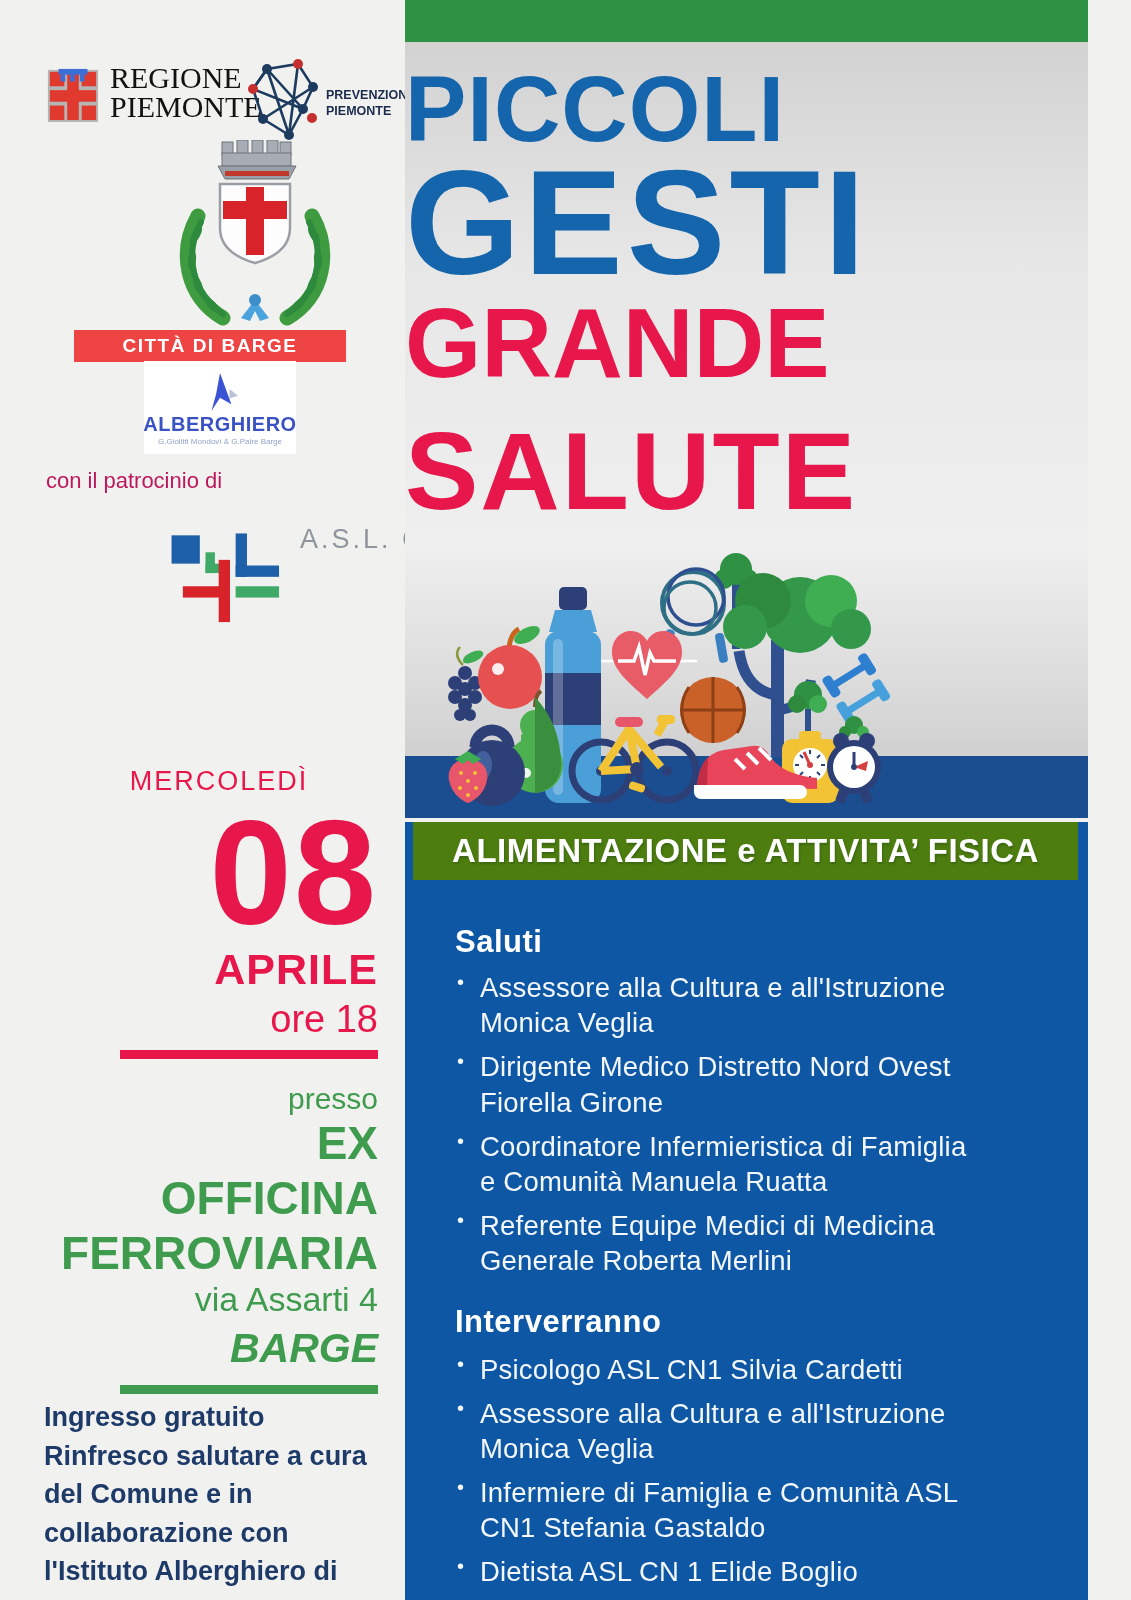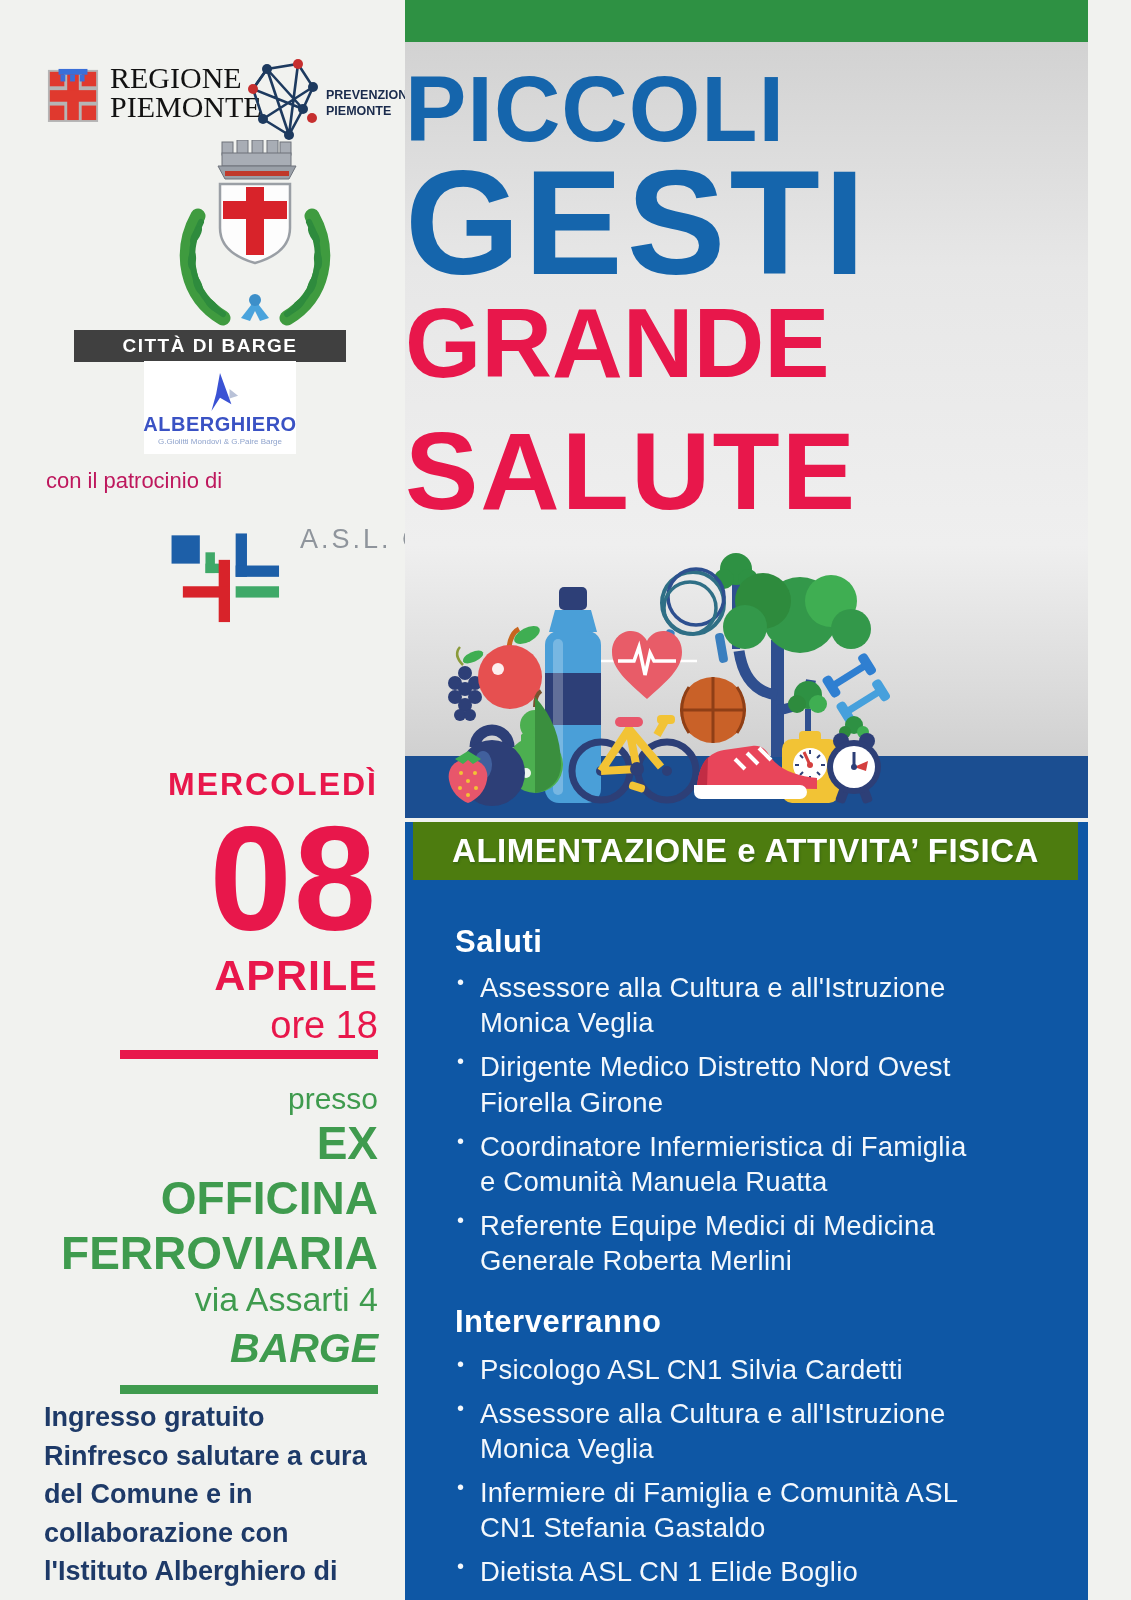--- a/index.html
+++ b/index.html
@@ -7,32 +7,32 @@
   .page{position:relative;width:1131px;height:1600px;background:#f1f2ef;overflow:hidden;}
   .abs{position:absolute;}
 
   
   .regione{left:46px;top:64px;display:flex;gap:10px;align-items:flex-start;}
   .regione-text{font-family:"Liberation Serif",serif;font-size:30px;line-height:0.95;color:#121212;}
   .prevenzione{left:242px;top:52px;display:flex;align-items:center;gap:2px;}
   .prev-text{font-size:12.5px;font-weight:bold;color:#1a2b4c;line-height:1.25;margin-top:10px;}
 
   .stemma{left:168px;top:140px;width:174px;height:192px;}
-  .citta-banner{left:74px;top:330px;width:272px;height:32px;background:#404040;color:#ffffff;
+  .citta-banner{left:74px;top:330px;width:272px;height:32px;background:#ef4444;color:#ffffff;
     font-weight:bold;font-size:19px;letter-spacing:1.5px;display:flex;align-items:center;justify-content:center;}
   .alb-card{left:144px;top:361px;width:152px;height:93px;background:#ffffff;display:flex;flex-direction:column;
     align-items:center;justify-content:center;gap:1px;}
   .alb-title{color:#3a52c4;font-weight:bold;font-size:20px;letter-spacing:0.5px;}
   .alb-sub{color:#8fa3cc;font-size:8px;white-space:nowrap;}
   .patrocinio{left:46px;top:468px;font-size:22px;color:#be185d;}
   .asl{left:164px;top:522px;display:flex;align-items:flex-start;}
   .asl-label{font-size:27px;color:#8f959c;letter-spacing:3px;margin-top:2px;margin-left:4px;}
 
   .date-block{left:60px;top:766px;width:318px;text-align:right;color:#e8174b;}
-  .weekday{font-size:32px;font-weight:bold;letter-spacing:2px;}
+  .weekday{font-size:27px;font-weight:normal;letter-spacing:2px;text-align:center;}
   .day{font-size:148px;font-weight:bold;line-height:0.92;margin-top:8px;letter-spacing:2px;}
   .month{font-size:43px;font-weight:bold;margin-top:4px;letter-spacing:1px;}
   .time{font-size:38px;margin-top:4px;}
   .red-line{left:120px;top:1050px;width:258px;height:9px;background:#e8174b;}
 
   .location{left:30px;top:1082px;width:348px;text-align:right;color:#3f9b4e;}
   .presso{font-size:30px;}
   .venue-line{font-size:46px;font-weight:bold;line-height:1.2;}
   .address{font-size:34px;line-height:1.05;}
   .city{font-size:41px;font-weight:bold;margin-top:8px;font-style:italic;}

